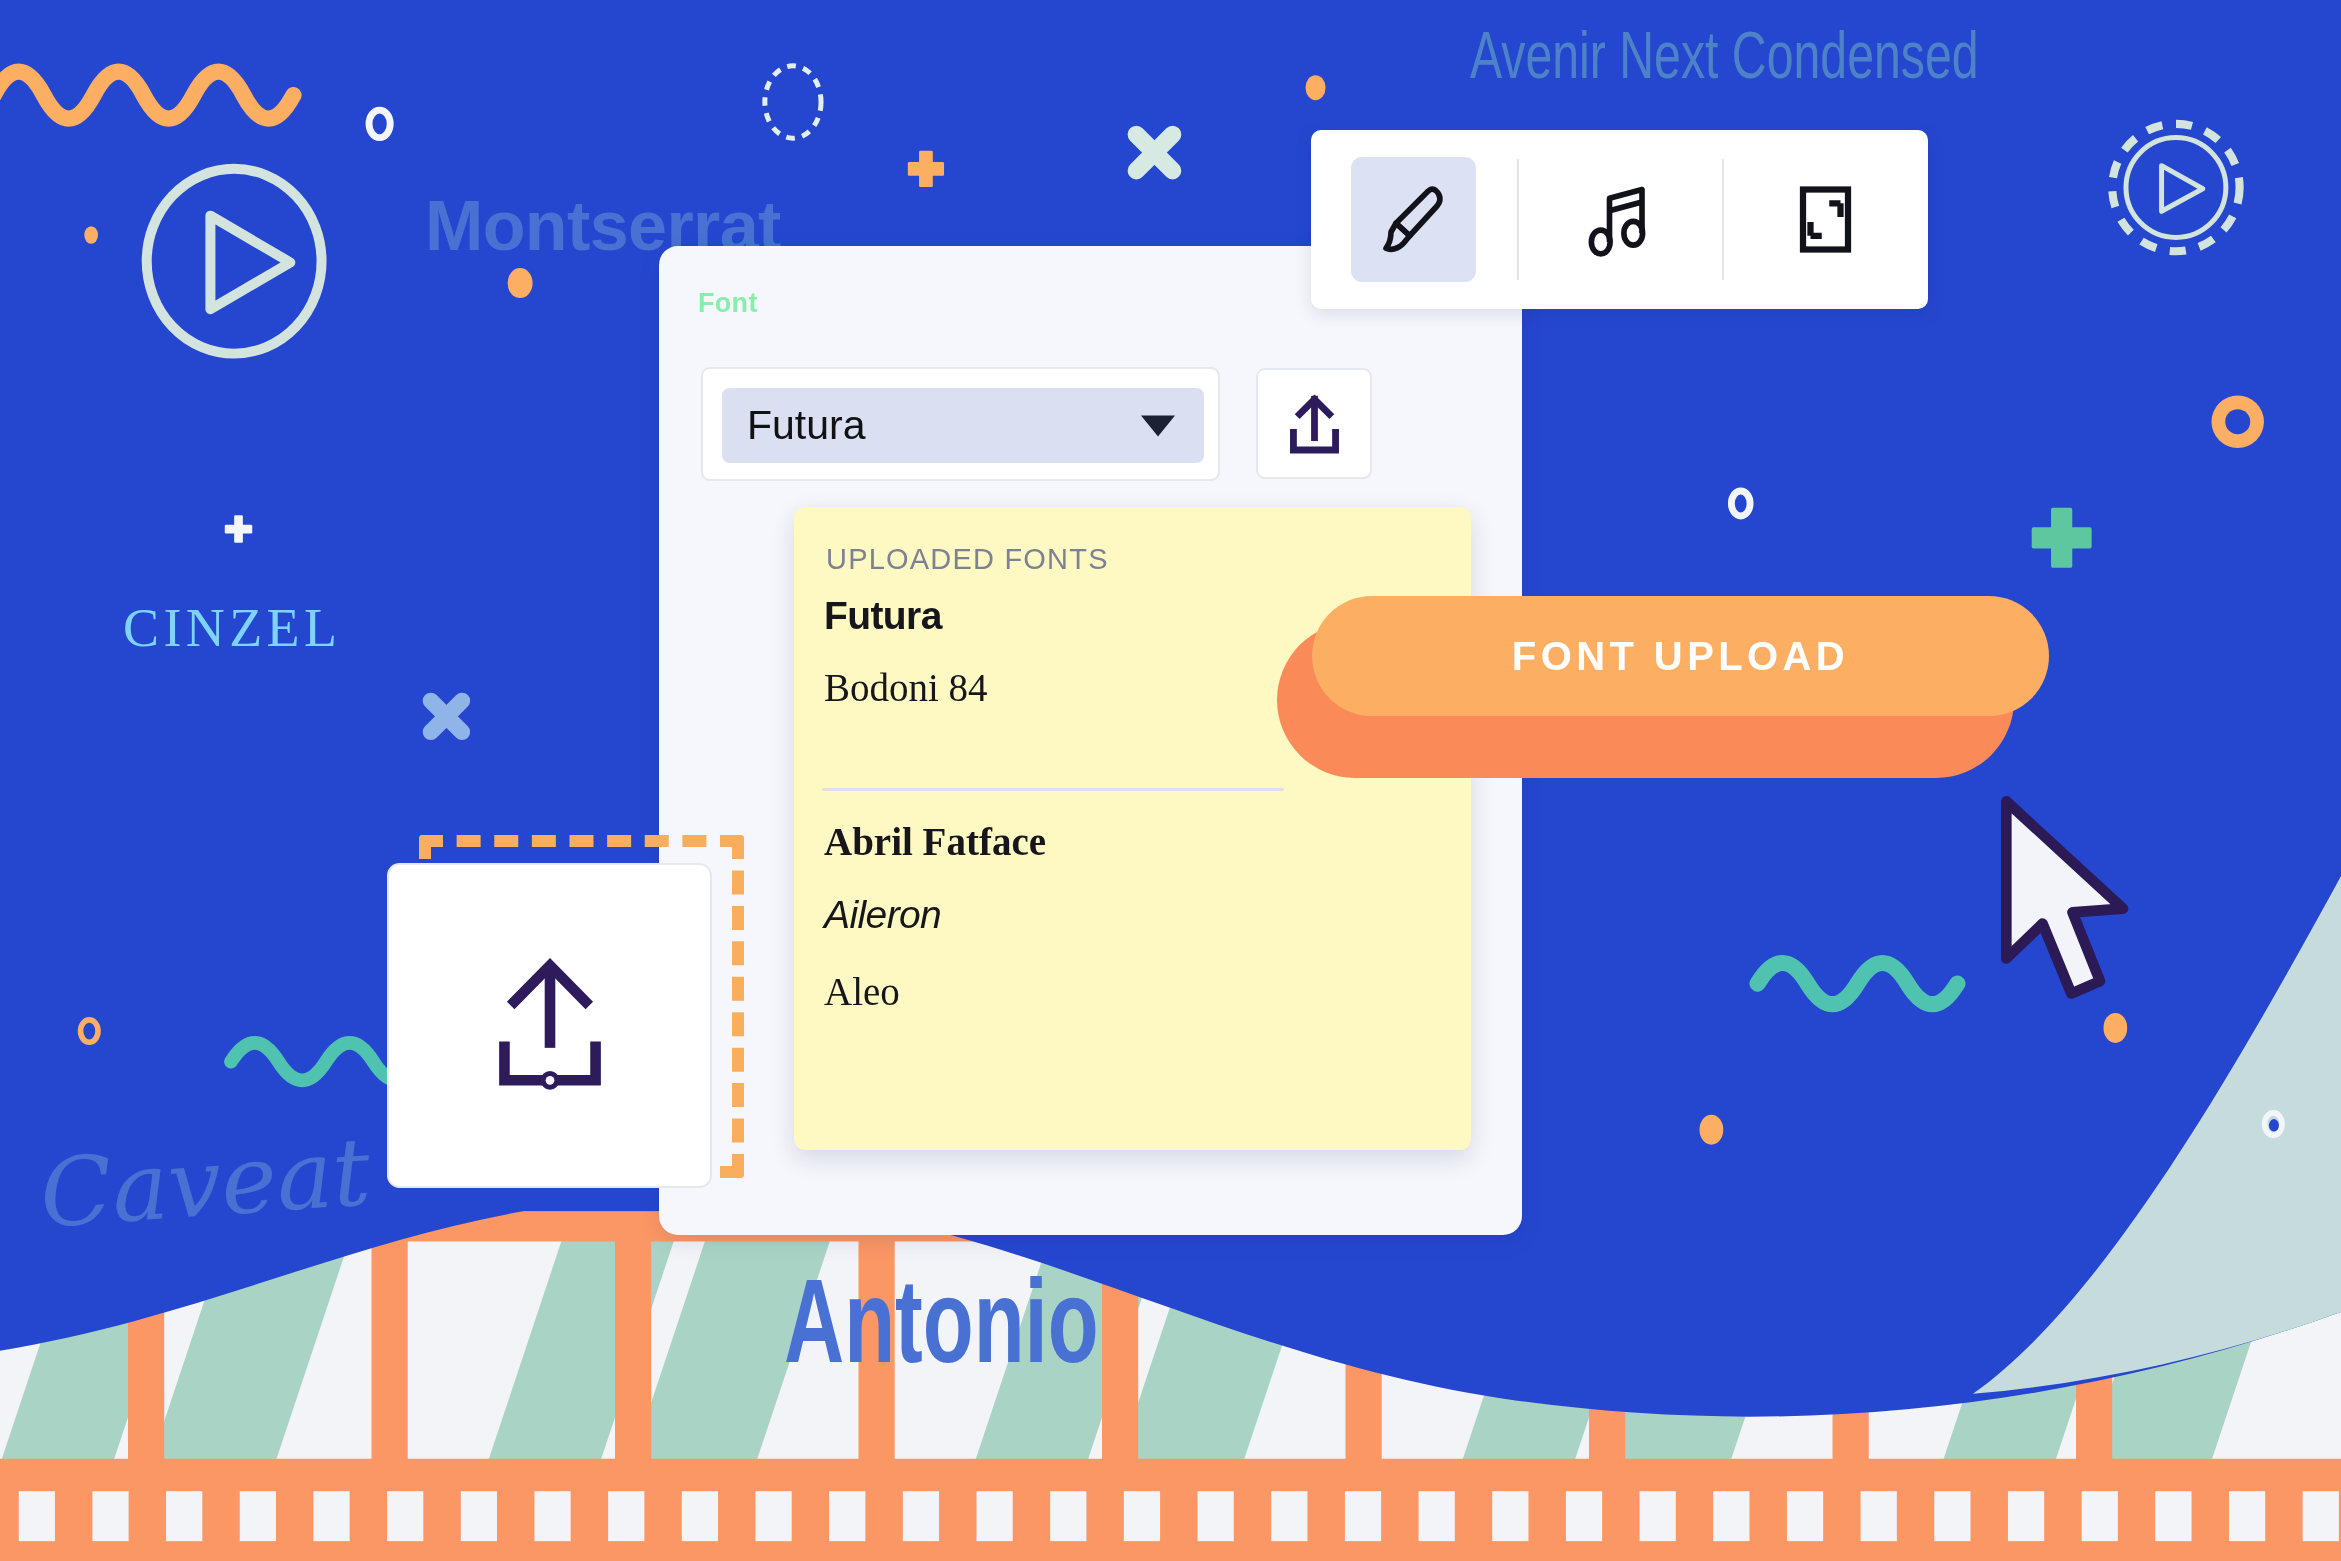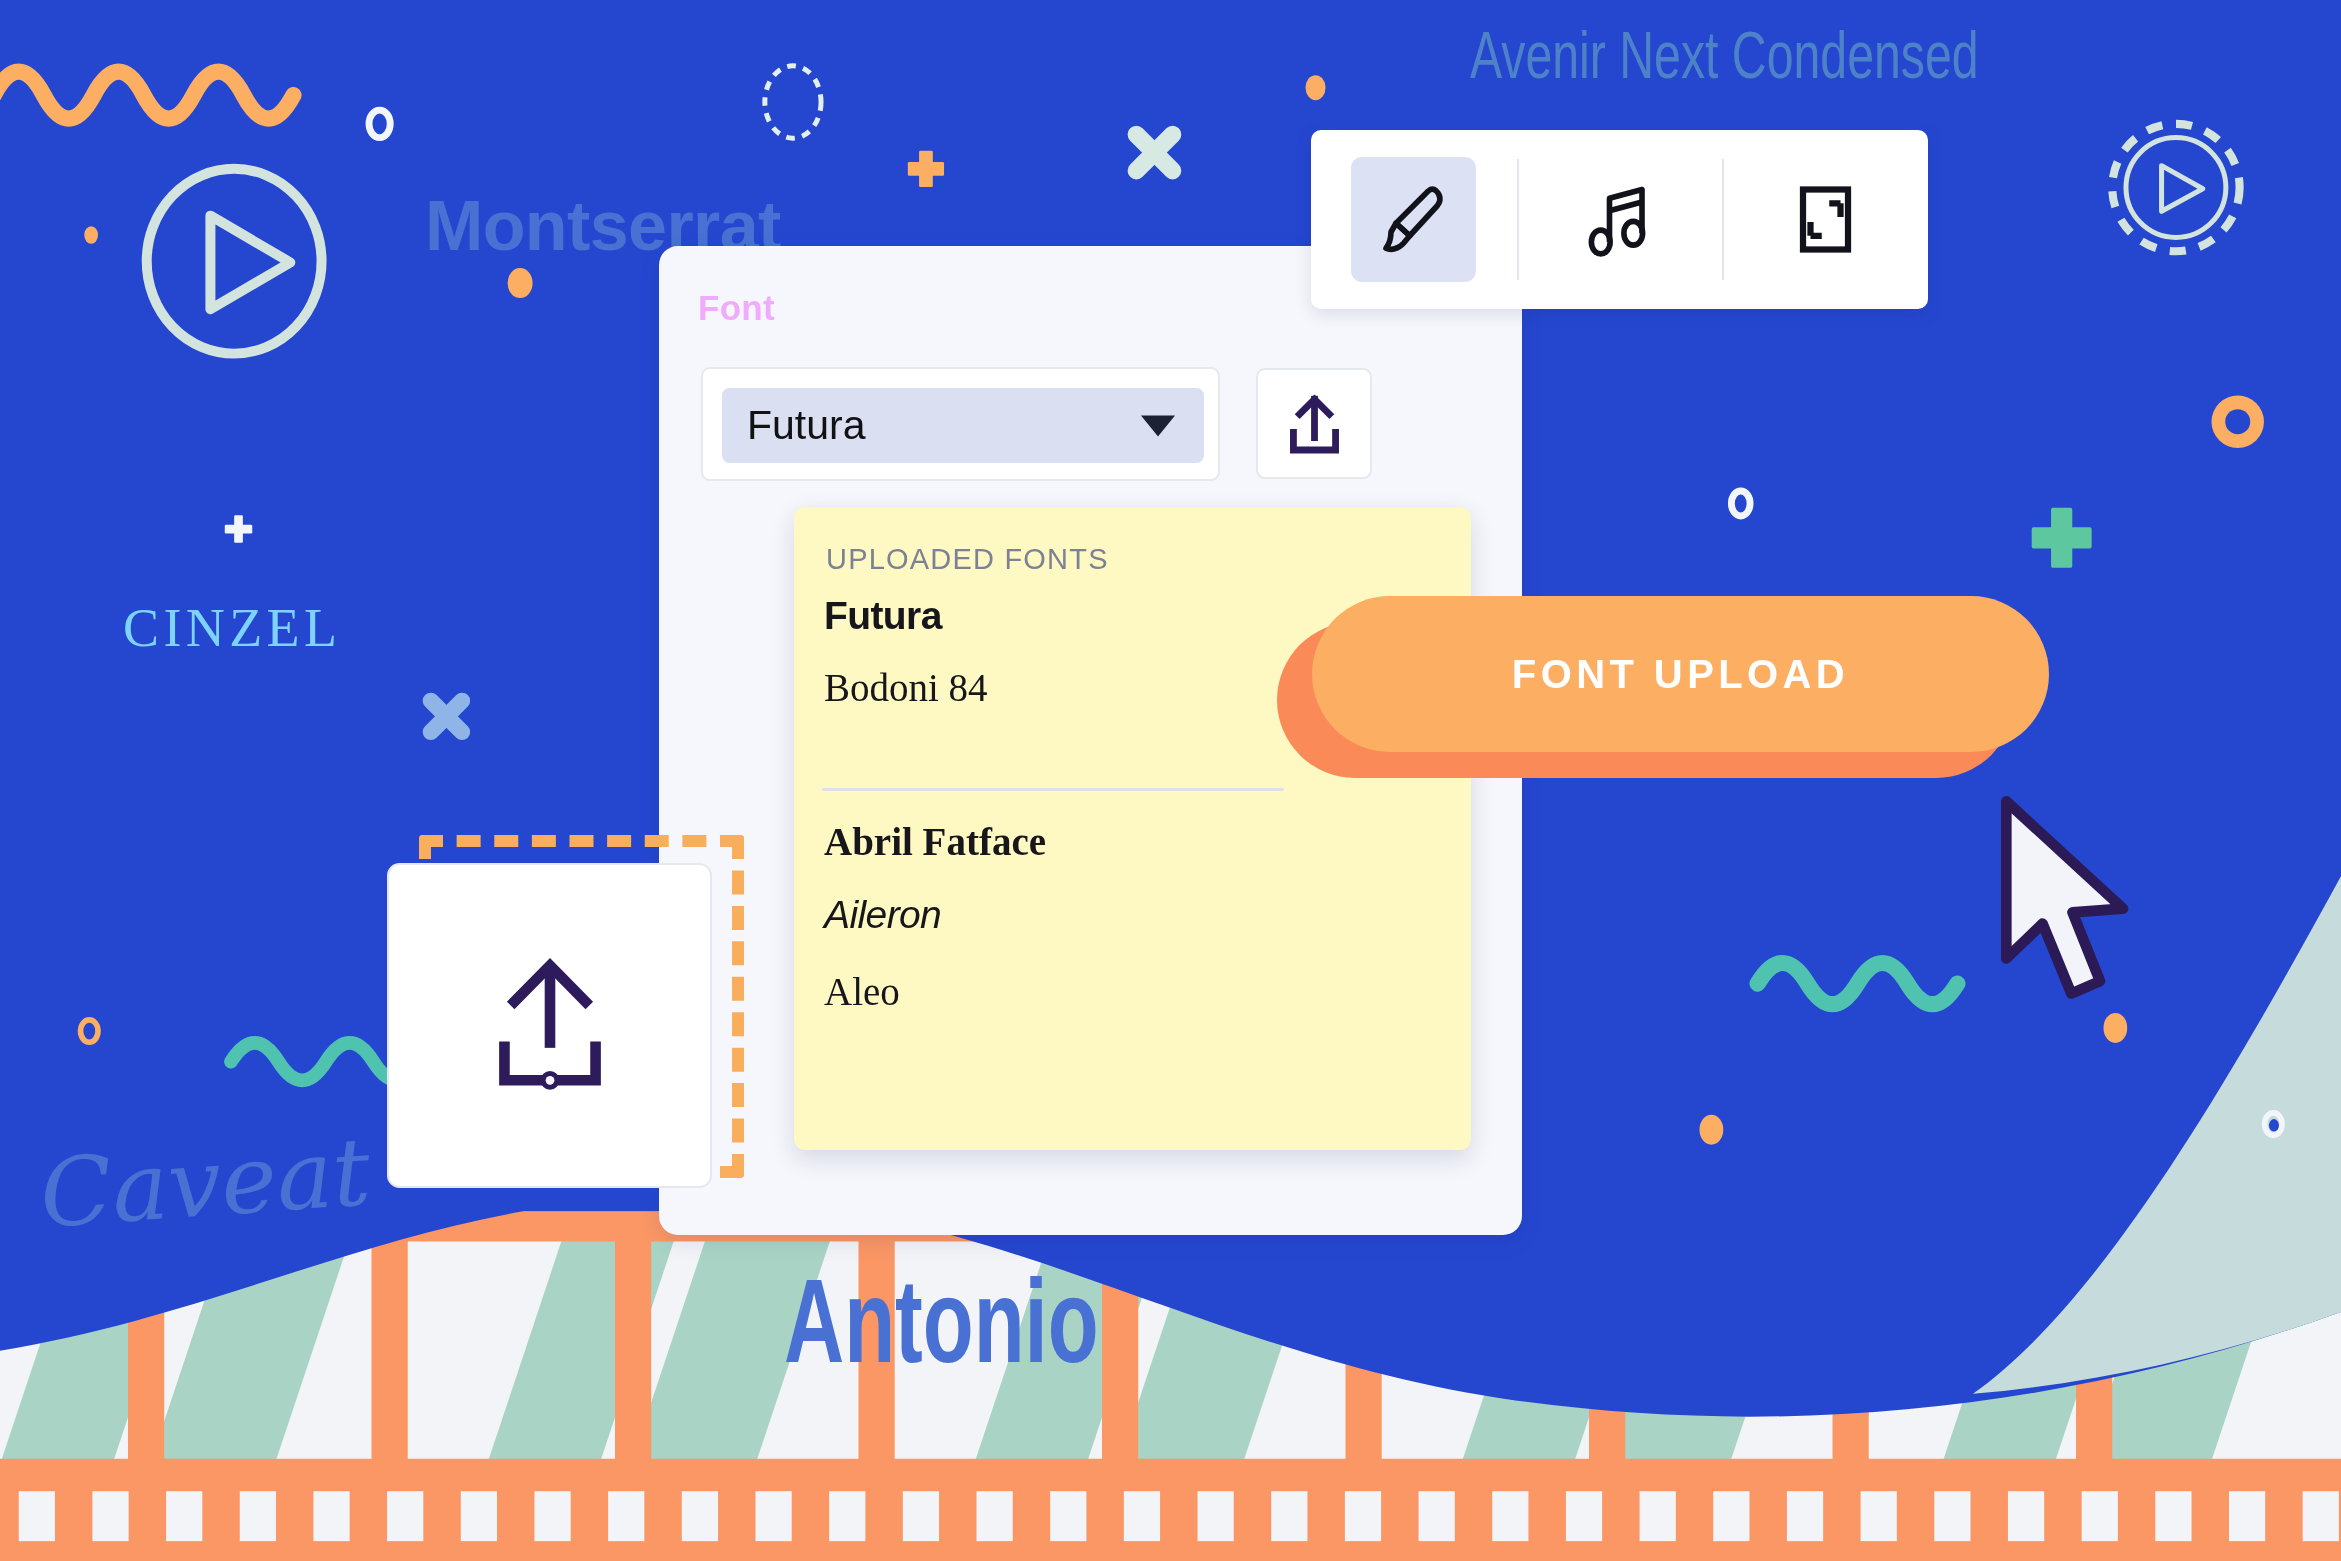--- a/index.html
+++ b/index.html
@@ -62,21 +62,21 @@
   .panel{
     position:absolute;
     left:659px; top:246px;
     width:863px; height:989px;
     background:#F6F7FC;
     border-radius:19px;
     box-shadow:0 6.2px 21px rgba(20,30,80,.10);
   }
   .panel-label{
     position:absolute; left:698px; top:288px;
-    font-size:35px; font-weight:700; color:#f0abfc;
+    font-size:27px; font-weight:700; color:#86efac;
     letter-spacing:0.3px;
   }
 
   
   .select-box{
     position:absolute; left:701px; top:367px;
     width:519px; height:114px;
     background:#FFFFFF;
     border:2.5px solid #E6E8F0;
     border-radius:8.7px;
@@ -185,21 +185,21 @@
 
   
   .cta-wrap{ position:absolute; left:1277px; top:596px; width:762px; height:350px; }
   .cta-shadow{
     position:absolute; left:0; top:26px;
     width:737px; height:156px;
     background:#FA8A57; border-radius:78px;
   }
   .cta{
     position:absolute; left:35px; top:0px;
-    width:737px; height:156px;
+    width:737px; height:120px;
     background:#FCAE62; border-radius:78px;
     display:flex; align-items:center; justify-content:center;
   }
   .cta-label{
     font-size:40px; font-weight:700; color:#FFFFFF;
     letter-spacing:4.4px;
   }
   .cursor{ position:absolute; left:718px; top:199px; }
 </style>
 </head>

